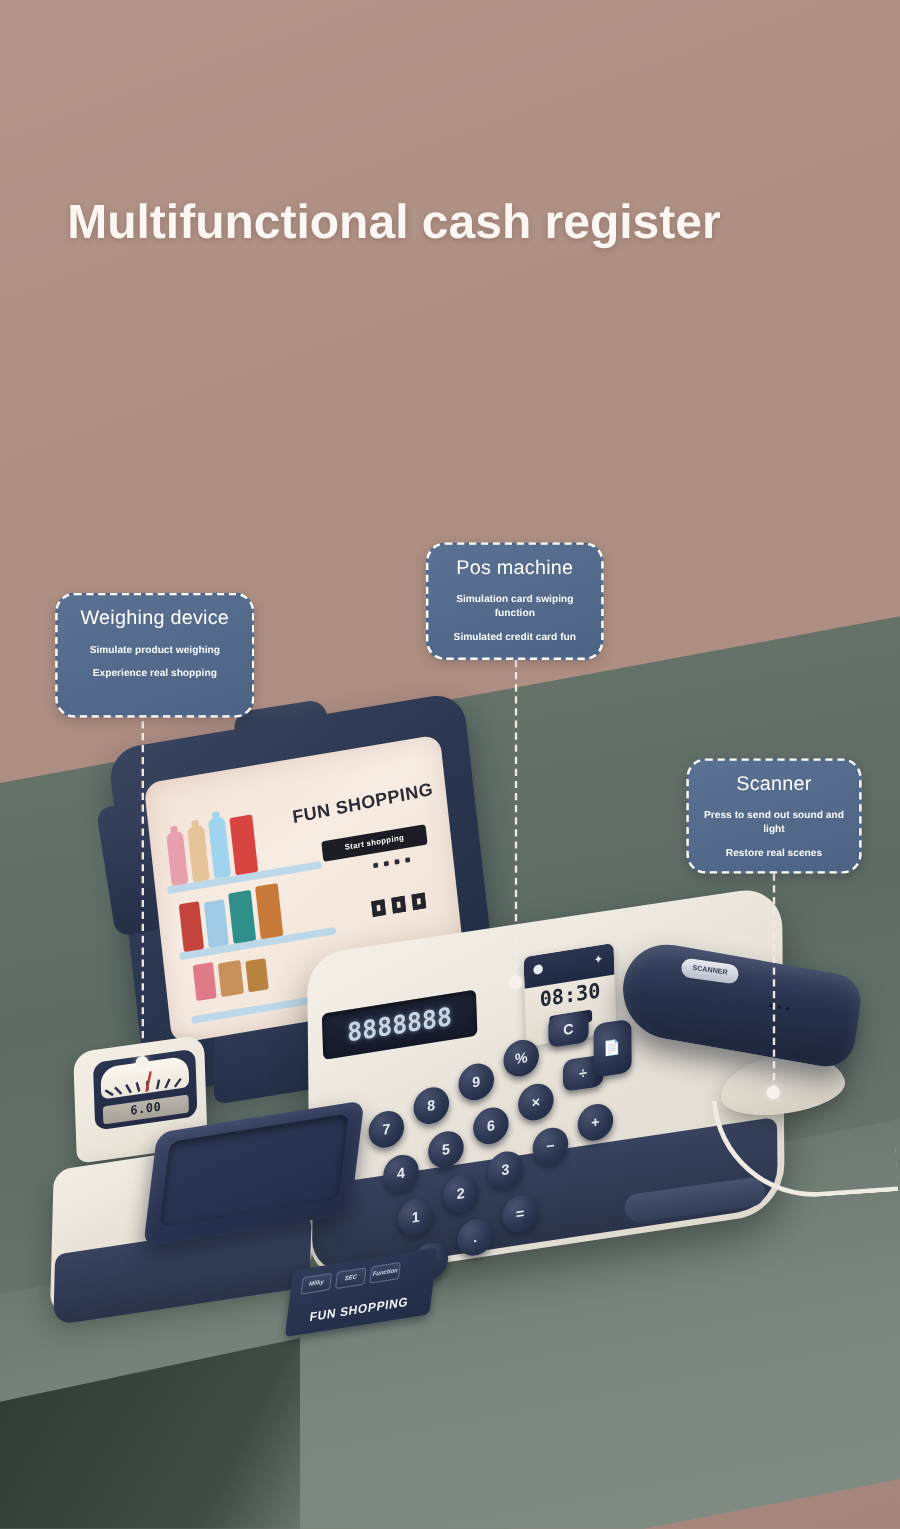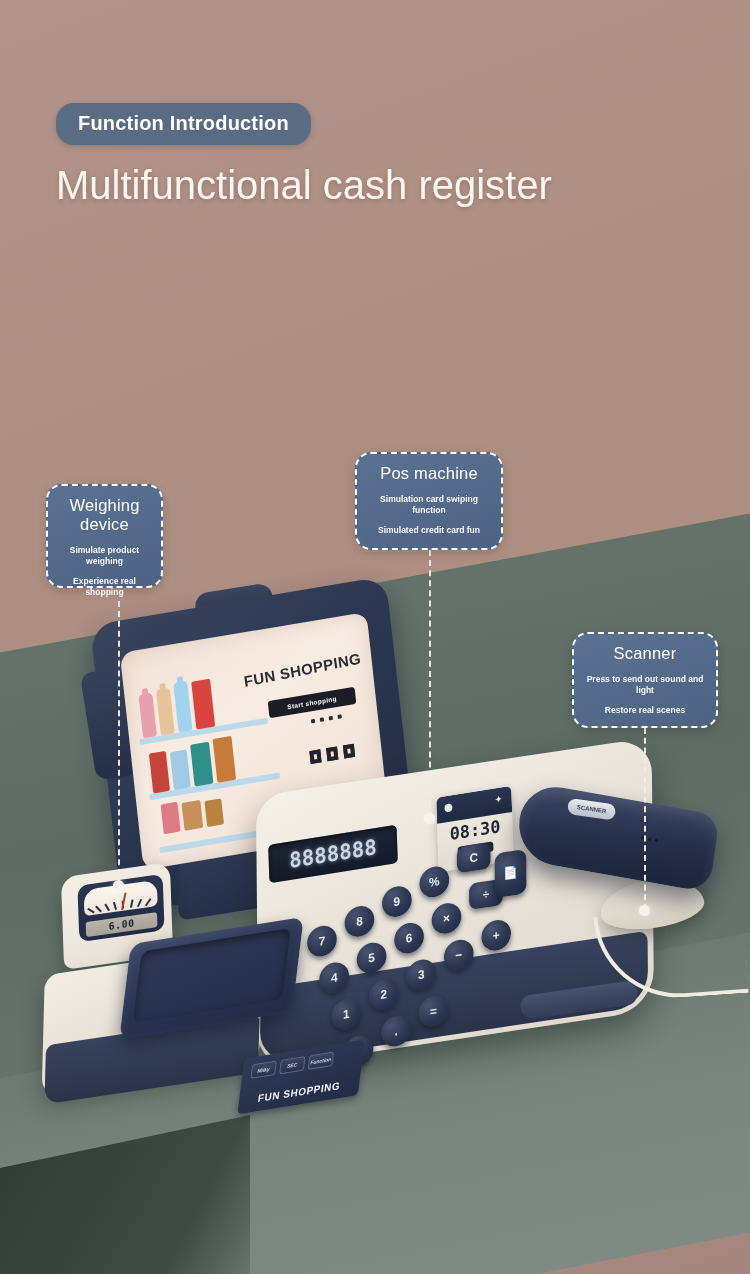--- a/index.html
+++ b/index.html
@@ -41,21 +41,21 @@
   
   .pill {
     position:absolute; left:56px; top:103px;
     background:#5a6b84; color:#ffffff;
     padding:9px 22px 10px; border-radius:18px;
     font-size:20px; font-weight:bold; letter-spacing:.2px;
     box-shadow:0 2px 6px rgba(0,0,0,.18);
   }
   .h1 {
     position:absolute; left:56px; top:165px; width:660px;
-    color:#fdf6f1; font-size:40px; font-weight:normal; line-height:1.0;
+    color:#fdf6f1; font-size:40px; font-weight:bold; line-height:1.0;
     text-shadow:0 2px 5px rgba(90,60,48,.3);
   }
   .h1b { position:absolute; left:56px; top:240px; width:660px;
     color:#fdf6f1; font-size:40px; font-weight:bold; line-height:1.0;
     text-shadow:0 2px 5px rgba(90,60,48,.3); }
   .sub {
     position:absolute; left:56px; top:322px; width:580px;
     color:#fbf3ee; font-size:19.5px; font-weight:bold; line-height:1.33;
     text-shadow:0 1px 3px rgba(90,60,48,.28);
   }
@@ -67,21 +67,21 @@
     background:linear-gradient(160deg,#5a7192 0%,#4d6384 100%);
     border:2px dashed #ffffff; border-radius:16px;
     color:#fff; text-align:center;
     padding:10px 8px 12px;
     box-shadow:0 3px 10px rgba(0,0,0,.16);
   }
   .callout .c-title { font-size:16.5px; font-weight:normal; margin-bottom:11px; letter-spacing:.2px; }
   .callout .c-line { font-size:8.5px; font-weight:bold; line-height:1.35; margin-bottom:8px; opacity:.97; }
   .callout .c-line:last-child { margin-bottom:0; }
 
-  .co-weigh { left:46px; top:484px; width:117px; height:104px; }
+  .co-weigh { left:46px; top:494px; width:166px; height:104px; }
   .co-pos   { left:355px; top:452px; width:148px; height:98px; }
   .co-scan  { left:572px; top:632px; width:146px; height:96px; }
 
   .leader { position:absolute; border-left:2px dashed #f4ece7; opacity:.96; }
   .leader-dot {
     position:absolute; width:11px; height:11px; border-radius:50%;
     background:#f7f1ec; box-shadow:0 0 5px rgba(255,255,255,.5);
   }
   .ld-weigh { left:118px; top:601px; height:284px; }
   .ld-weigh-dot { left:113px; top:880px; }
@@ -342,21 +342,20 @@
 <body>
 
 <div class="stage">
 
   <div class="bg-wall"></div>
   <div class="bg-wall-right"></div>
   <div class="bg-table"></div>
   <div class="bg-table-edge"></div>
   <div class="bg-table-shadow"></div>
 
-  <div class="pill">Function Introduction</div>
   <div class="h1">Multifunctional cash register</div>
 
   <div class="register">
 
     <div class="mon-ear-t"></div>
     <div class="mon-frame"></div>
     <div class="mon-ear-l"></div>
     <div class="mon-neck"></div>
 
     <div class="mon-screen">

